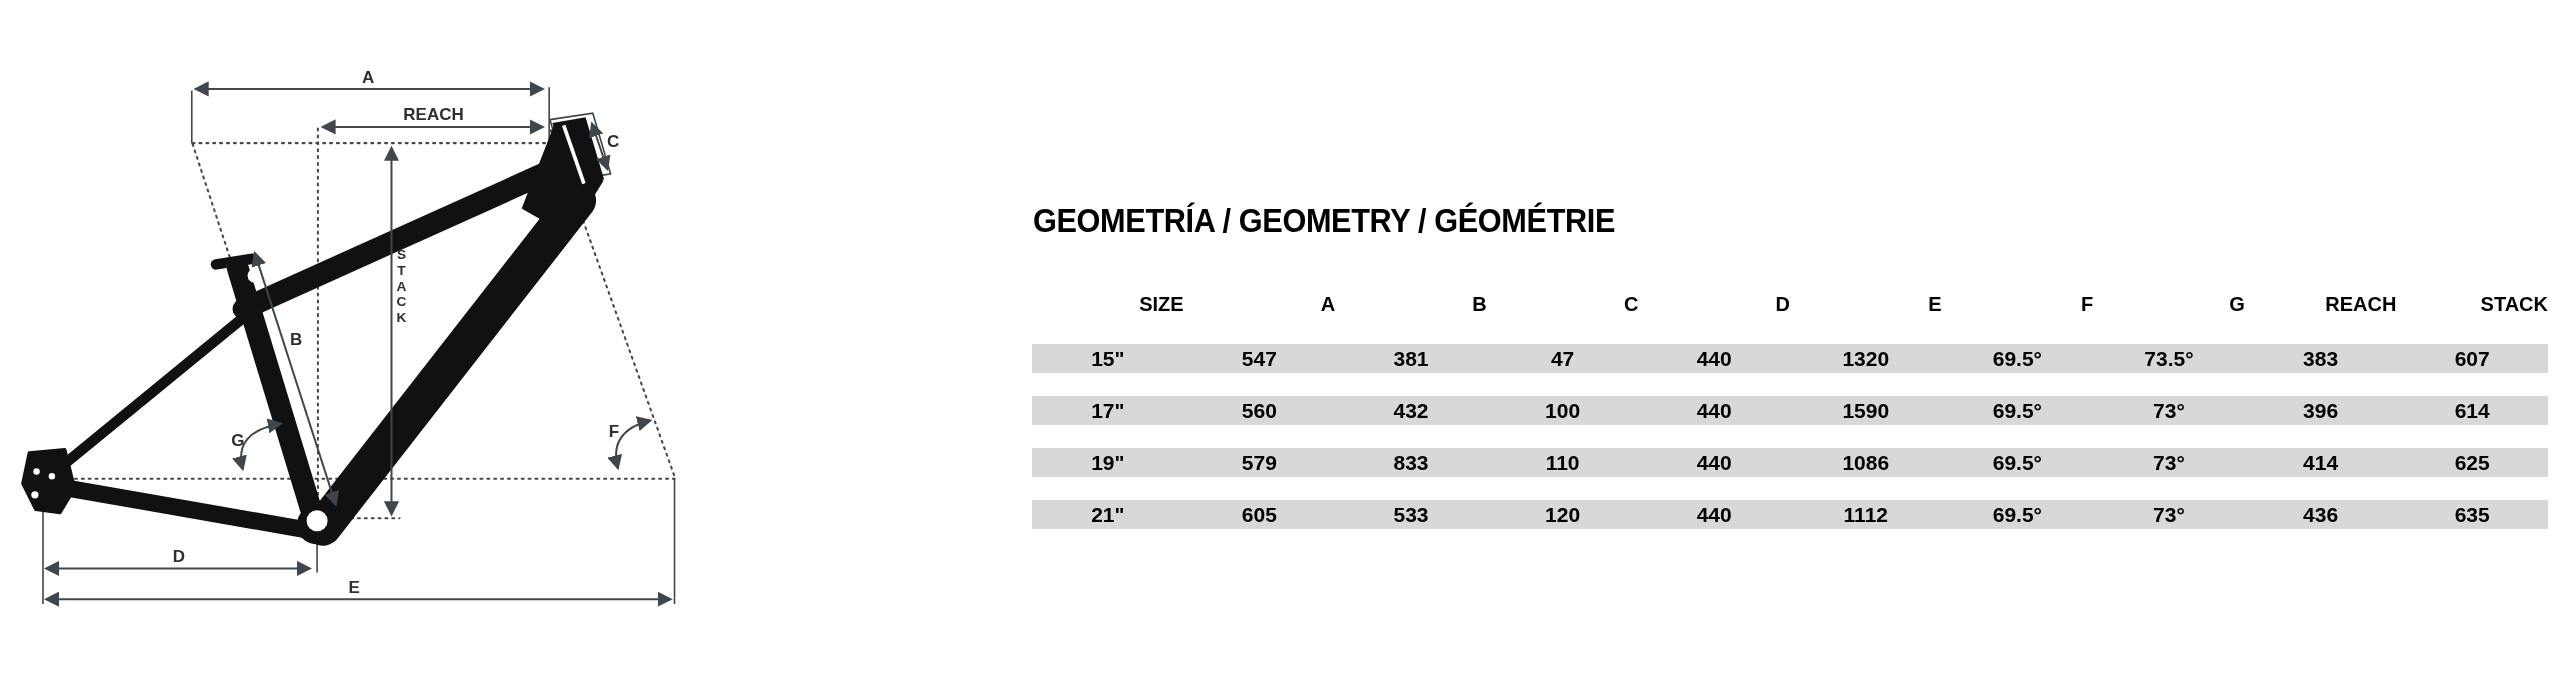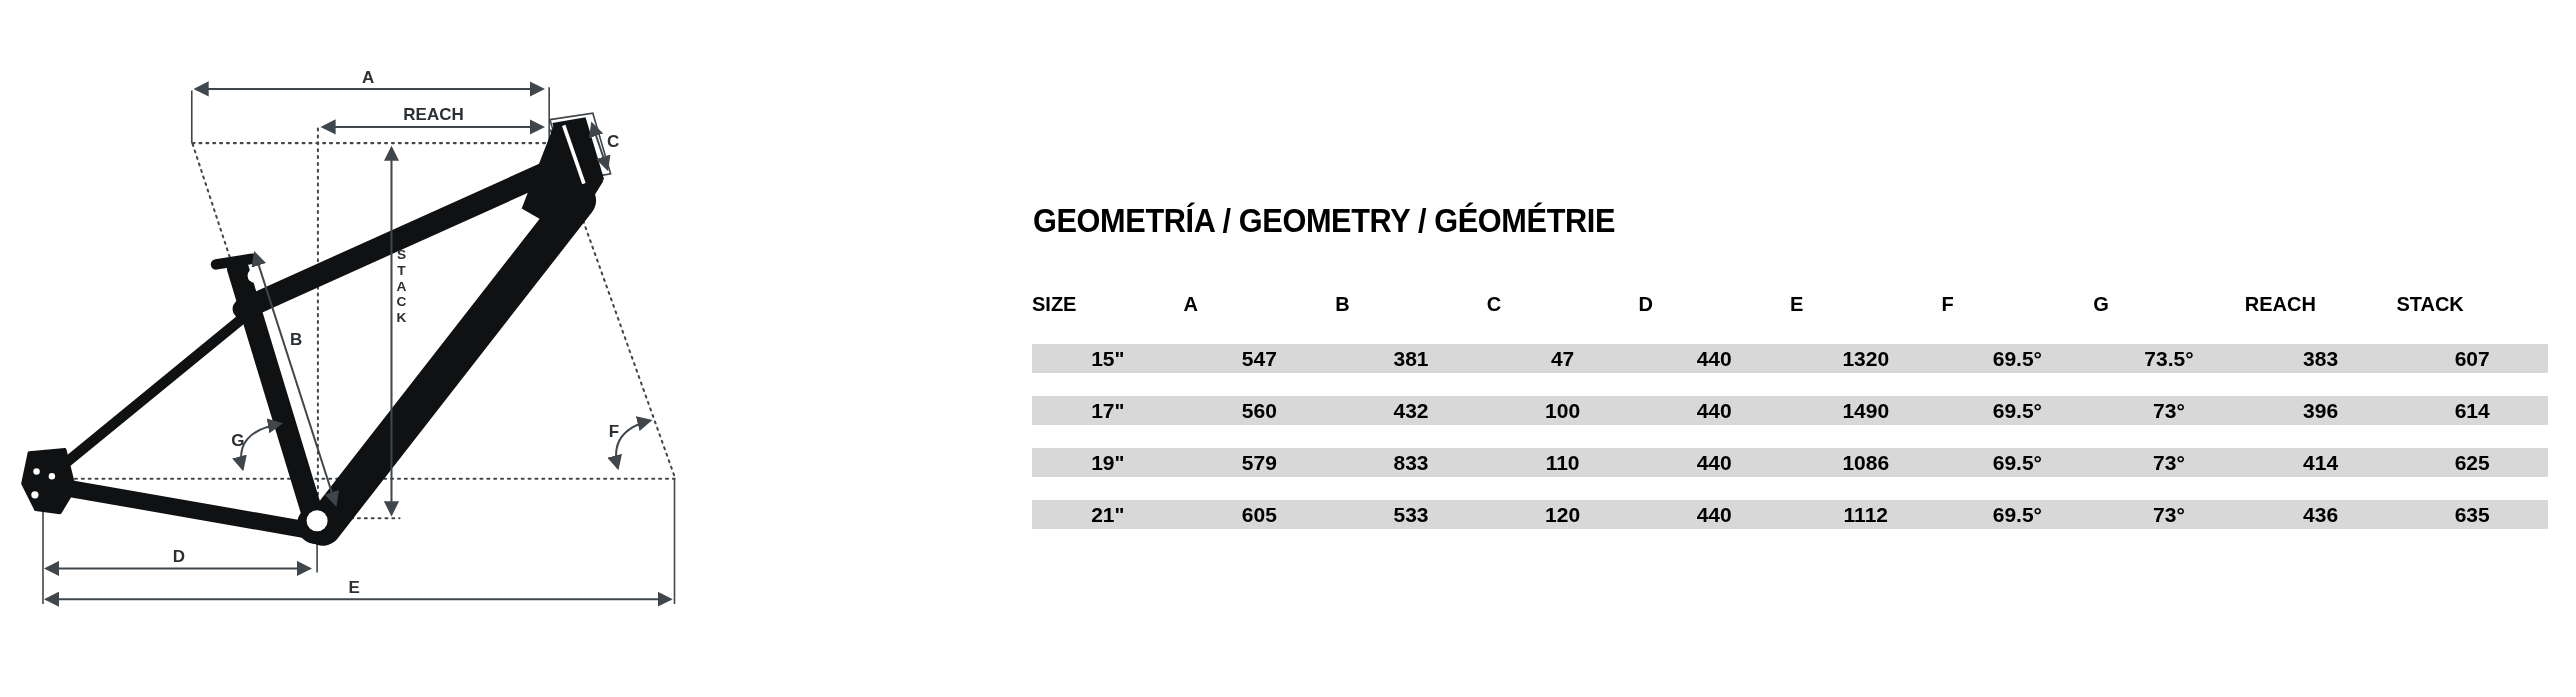--- a/index.html
+++ b/index.html
@@ -18,21 +18,21 @@
   
   #geo-panel{position:absolute;left:1032px;top:16px;width:1516px;height:697px;}
   #geo-title{
     position:absolute;left:0.8px;top:188px;margin:0;
     font-size:33px;font-weight:bold;line-height:1;white-space:nowrap;
     transform:scaleX(0.93);transform-origin:left top;letter-spacing:-0.4px;
   }
   .grid-row{display:grid;grid-template-columns:repeat(10,1fr);width:100%;}
   #geo-thead{position:absolute;left:0;top:276px;height:24px;}
   #geo-thead span{
-    text-align:left;font-size:20px;font-weight:bold;line-height:24px;
+    text-align:right;font-size:20px;font-weight:bold;line-height:24px;
   }
   #geo-tbody{position:absolute;left:0;top:328px;width:100%;}
   .geo-row{height:29px;margin-bottom:23px;background:#d8d8d8;}
   .geo-row span{
     text-align:center;font-size:21px;font-weight:bold;line-height:29px;
   }
 </style>
 </head>
 <body>
 
@@ -130,21 +130,21 @@
         <span>73.5°</span>
         <span>383</span>
         <span>607</span>
       </div>
       <div class="grid-row geo-row">
         <span>17"</span>
         <span>560</span>
         <span>432</span>
         <span>100</span>
         <span>440</span>
-        <span>1490</span>
+        <span>1590</span>
         <span>69.5°</span>
         <span>73°</span>
         <span>396</span>
         <span>614</span>
       </div>
       <div class="grid-row geo-row">
         <span>19"</span>
         <span>579</span>
         <span>833</span>
         <span>110</span>

